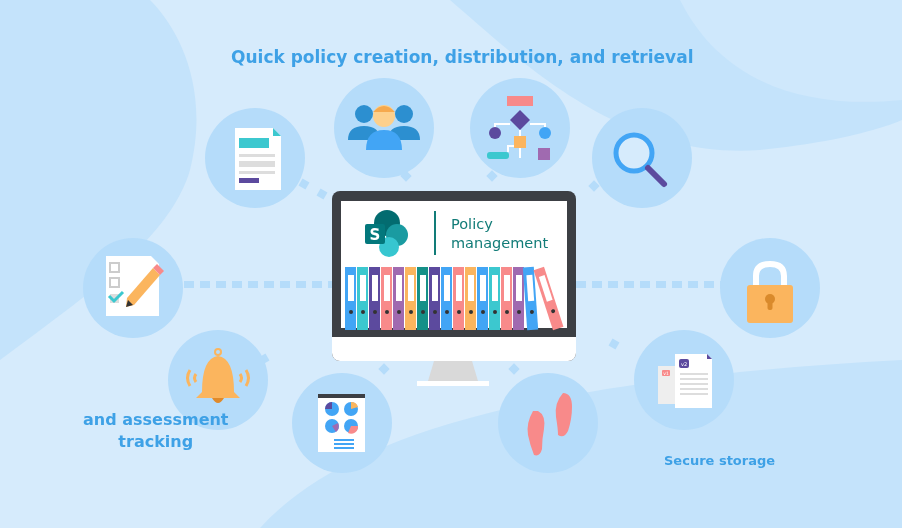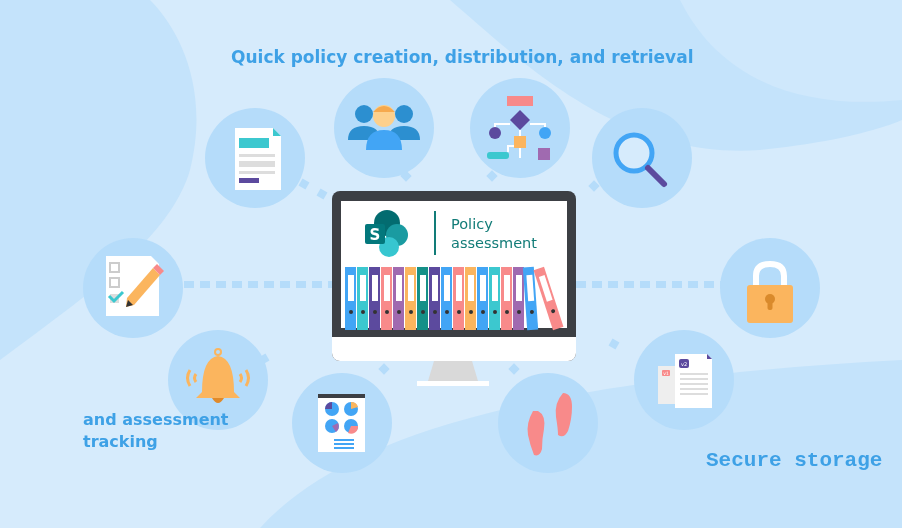--- a/index.html
+++ b/index.html
@@ -1,23 +1,23 @@
 <!DOCTYPE html>
 <html><head>
 <meta charset="utf-8">
 <style>
   html,body{margin:0;padding:0;}
   body{width:902px;height:528px;overflow:hidden;background:#d6ebfc;font-family:"DejaVu Sans","Liberation Sans",sans-serif;position:relative;}
   .bg{position:absolute;inset:0;}
   .abs{position:absolute;}
   .circle{position:absolute;border-radius:50%;background:#b5dcfa;}
-  .label{position:absolute;color:#3ea1e6;font-weight:bold;line-height:22px;}
+  .label{position:absolute;color:#3ea1e6;font-weight:bold;line-height:22px;text-align:center;}
   .title{left:231px;top:46px;font-size:17px;}
   .lbl-left{left:83px;top:409px;font-size:16px;}
-  .lbl-right{left:706px;top:450px;font-size:21px;font-family:Liberation Mono, monospace;}
+  .lbl-right{left:664px;top:450px;font-size:13px;}
   .monitor{position:absolute;left:332px;top:191px;width:244px;height:170px;background:#3c3f44;border-radius:8px;}
   .screen{position:absolute;left:9px;top:10px;width:226px;height:127px;background:#fff;}
   .chin{position:absolute;left:0;top:146px;width:244px;height:24px;background:#fff;border-radius:0 0 8px 8px;}
   .stand{position:absolute;left:428px;top:361px;width:50px;height:20px;background:#d9d9d9;clip-path:polygon(12% 0,88% 0,100% 100%,0 100%);}
   .standbase{position:absolute;left:417px;top:381px;width:72px;height:5px;background:#fff;}
   .pm-title{position:absolute;left:110px;top:14px;color:#127c78;font-size:14.5px;line-height:19px;}
   .divider{position:absolute;left:93px;top:10px;width:2px;height:44px;background:#127c78;}
   .binders{position:absolute;left:4px;top:66px;height:63px;display:flex;gap:1px;}
   .binder{width:11px;height:63px;position:relative;}
   .binder::before{content:"";position:absolute;left:2.5px;top:8px;width:6px;height:26px;background:#fff;}
@@ -170,21 +170,21 @@
     <svg class="abs" style="left:20px;top:8px;" width="60" height="50">
       <circle cx="26" cy="14" r="13" fill="#036c70"></circle>
       <circle cx="36" cy="26" r="11" fill="#1a9ba1"></circle>
       <circle cx="28" cy="38" r="10" fill="#37c6d0"></circle>
       <rect x="4" y="15" width="20" height="20" rx="2" fill="#03787c"></rect>
       <text x="14" y="31" font-size="15" font-weight="bold" fill="#fff" text-anchor="middle" font-family="DejaVu Sans, sans-serif">S</text>
     </svg>
     <div class="divider"></div>
     <div class="pm-title">
       <div>Policy</div>
-      <div>assessment</div>
+      <div>management</div>
     </div>
     <div class="binders" id="binders">
         <div class="binder" style="background: rgb(66, 165, 245);"></div>
         <div class="binder" style="background: rgb(60, 200, 207);"></div>
         <div class="binder" style="background: rgb(92, 74, 158);"></div>
         <div class="binder" style="background: rgb(248, 138, 138);"></div>
         <div class="binder" style="background: rgb(160, 106, 176);"></div>
         <div class="binder" style="background: rgb(251, 181, 94);"></div>
         <div class="binder" style="background: rgb(21, 144, 136);"></div>
         <div class="binder" style="background: rgb(92, 74, 158);"></div>

